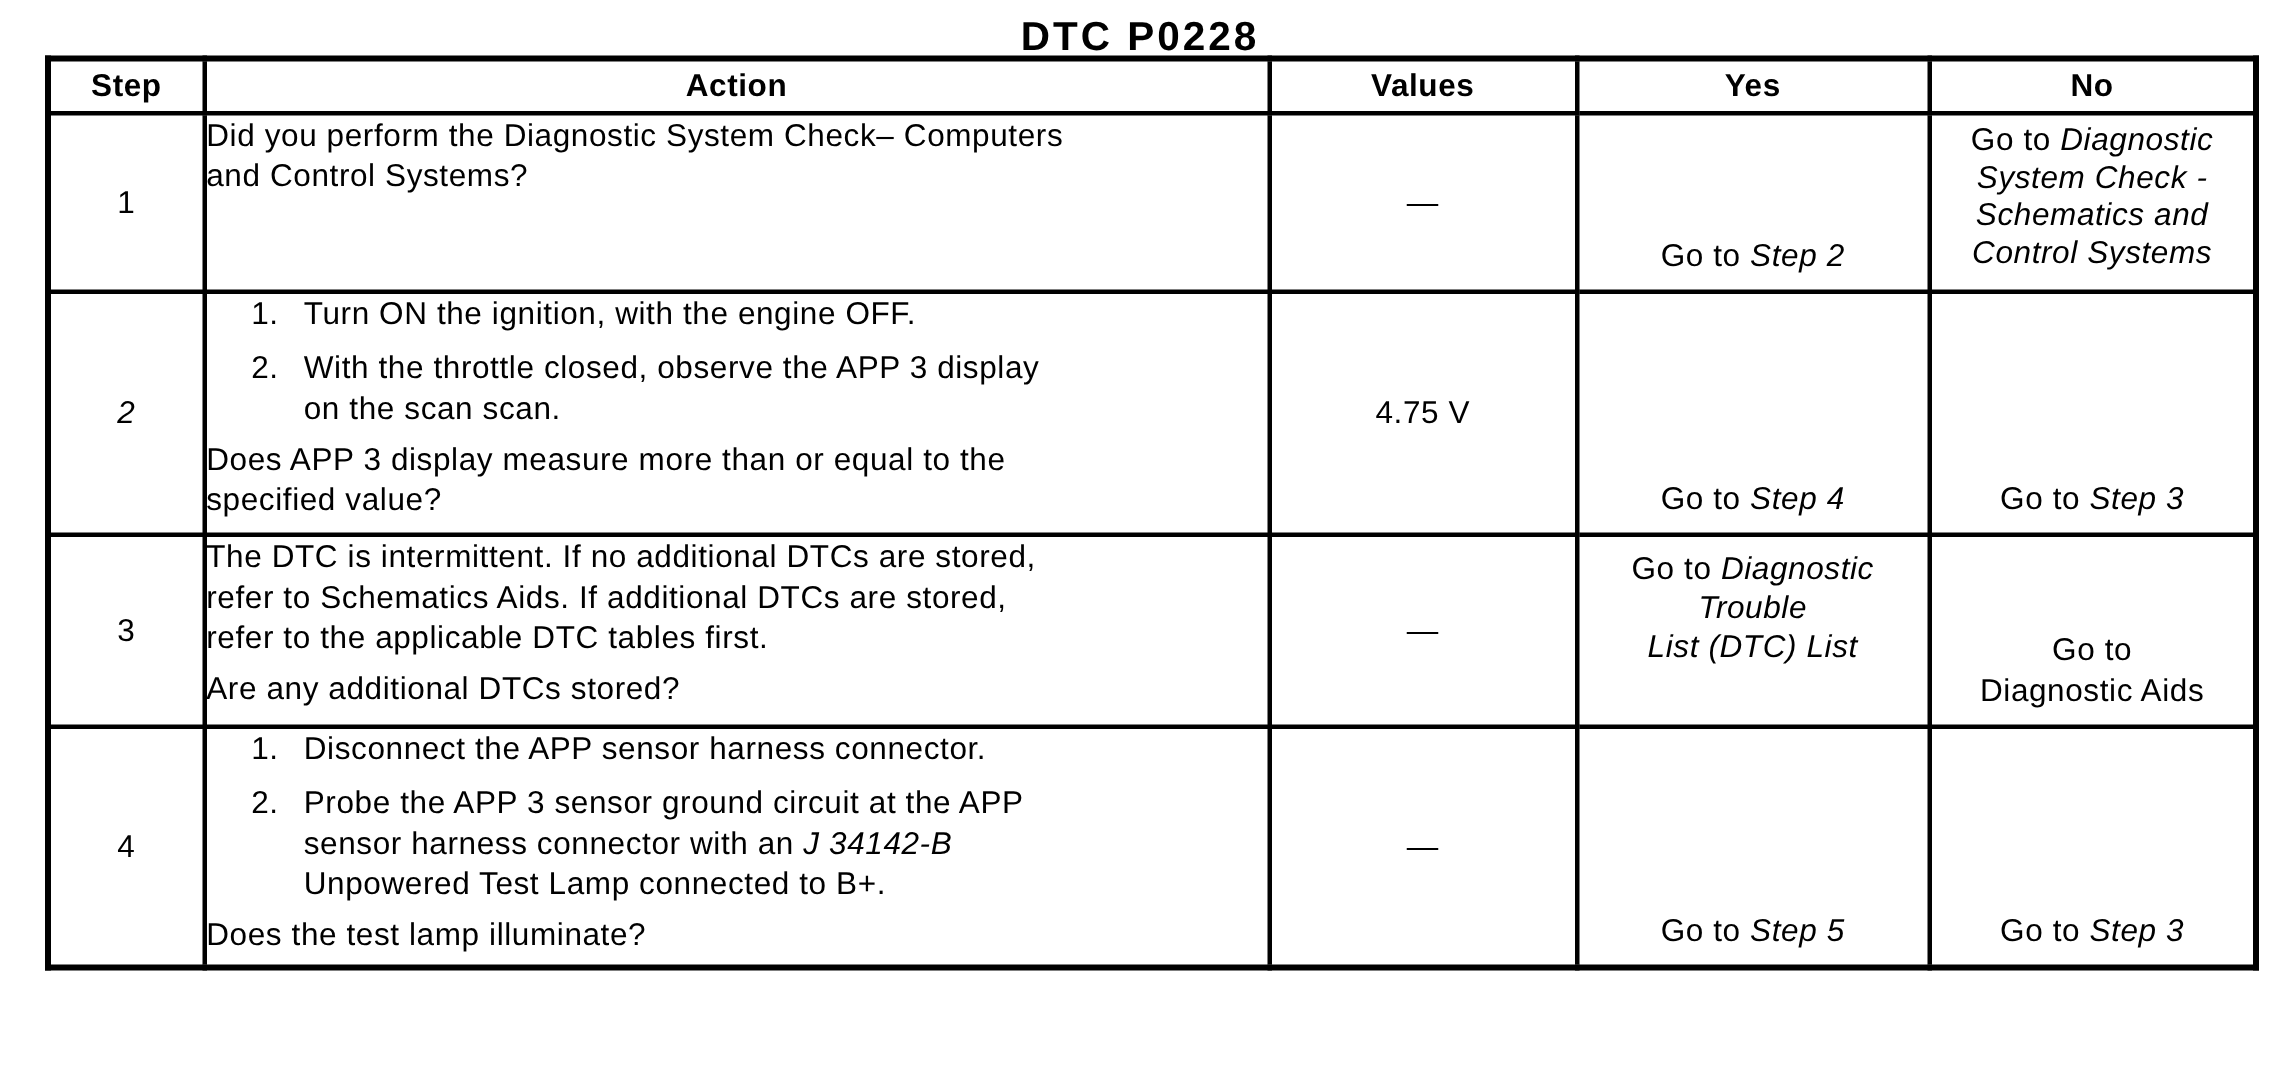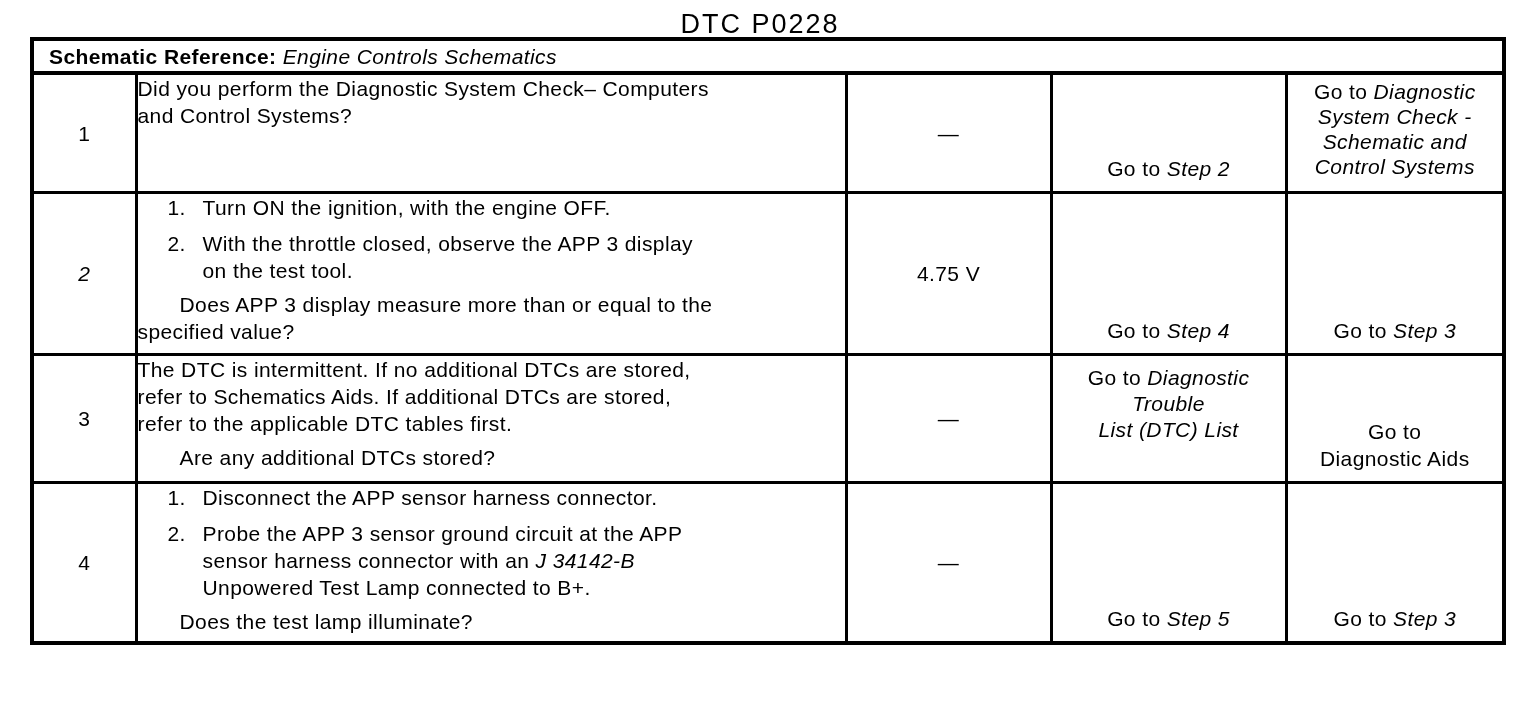--- a/index.html
+++ b/index.html
@@ -11,21 +11,21 @@
   .page {
     position: relative;
     width: 1520px;
     height: 724px;
     background: #ffffff;
     font-family: "Liberation Sans", sans-serif;
     overflow: hidden;
   }
   .title {
     text-align: center;
-    font-weight: normal;
+    font-weight: bold;
     font-size: 27px;
     letter-spacing: 2px;
     padding-top: 9px;
     height: 37px;
     box-sizing: border-box;
   }
   table.dtc {
     border-collapse: collapse;
     table-layout: fixed;
     margin-left: 30px;
@@ -89,21 +89,21 @@
   .list-item {
     display: flex;
     margin-left: 30px;
   }
   .list-item + .list-item { margin-top: 9px; }
   .num {
     flex: none;
     width: 35px;
   }
   .li-text { flex: 1; }
-  .question { margin-top: 7px; margin-left: 42px; }
+  .question { margin-top: 7px; }
   tr.r1 td { height: 107px; }
   tr.r2 td { height: 150px; }
   tr.r3 td { height: 116px; }
   tr.r4 td { height: 148px; }
 </style>
 </head>
 <body>
 
 <div class="page">
 
@@ -112,53 +112,57 @@
   <table class="dtc">
     <colgroup>
       <col style="width:104px">
       <col style="width:710px">
       <col style="width:205px">
       <col style="width:235px">
       <col style="width:218px">
     </colgroup>
 
     <tbody>
-
-    <tr class="schematic-row">
-      <td colspan="5"><span class="b">Schematic Reference:</span> <span class="it">Engine Controls Schematics</span></td>
-    </tr>
+        <tr>
+      <th class="hdr">Step</th>
+      <th class="hdr">Action</th>
+      <th class="hdr">Values</th>
+      <th class="hdr">Yes</th>
+      <th class="hdr">No</th>
+    </tr>
+
 
     <tr class="r1">
       <td class="step">1</td>
       <td class="action">
         <span class="ln">Did you perform the Diagnostic System Check– Computers</span>
         <span class="ln">and Control Systems?</span>
       </td>
       <td class="values">—</td>
       <td class="goto vbottom"><span>Go to </span><span class="it">Step 2</span></td>
       <td class="goto vtop tight">
         <span class="ln"><span>Go to </span><span class="it">Diagnostic</span></span>
         <span class="ln it">System Check -</span>
-        <span class="ln it">Schematic and</span>
+        <span class="ln it">Schematics and</span>
         <span class="ln it">Control Systems</span>
       </td>
     </tr>
 
     <tr class="r2">
       <td class="step italic">2</td>
       <td class="action">
         <span class="list-item">
               <span class="num">1.</span>
               <span class="li-text">Turn ON the ignition, with the engine OFF.</span>
             </span>
         <span class="list-item">
               <span class="num">2.</span>
               <span class="li-text">
                 <span class="ln">With the throttle closed, observe the APP 3 display</span>
-                <span class="ln">on the test tool.</span>
+                <span class="ln">on the scan scan.</span>
               </span>
             </span>
         <span class="ln question">Does APP 3 display measure more than or equal to the</span>
         <span class="ln">specified value?</span>
       </td>
       <td class="values">4.75 V</td>
       <td class="goto vbottom"><span>Go to </span><span class="it">Step 4</span></td>
       <td class="goto vbottom"><span>Go to </span><span class="it">Step 3</span></td>
     </tr>
 

